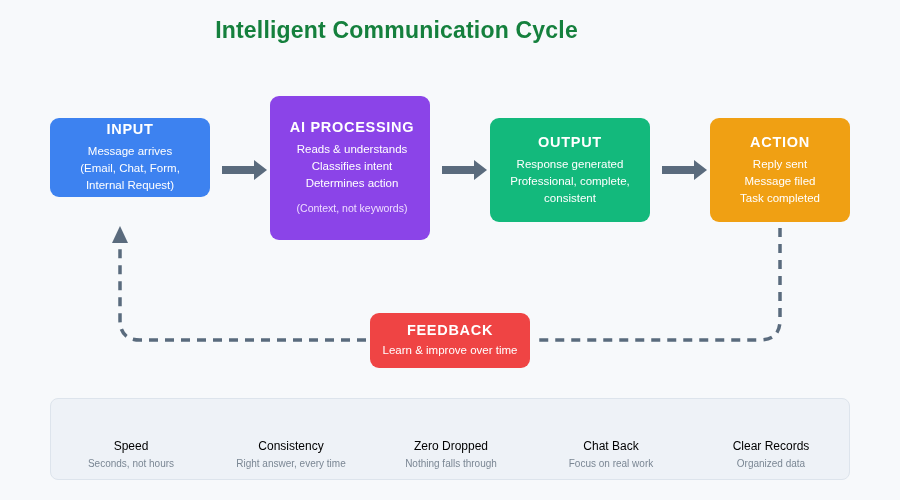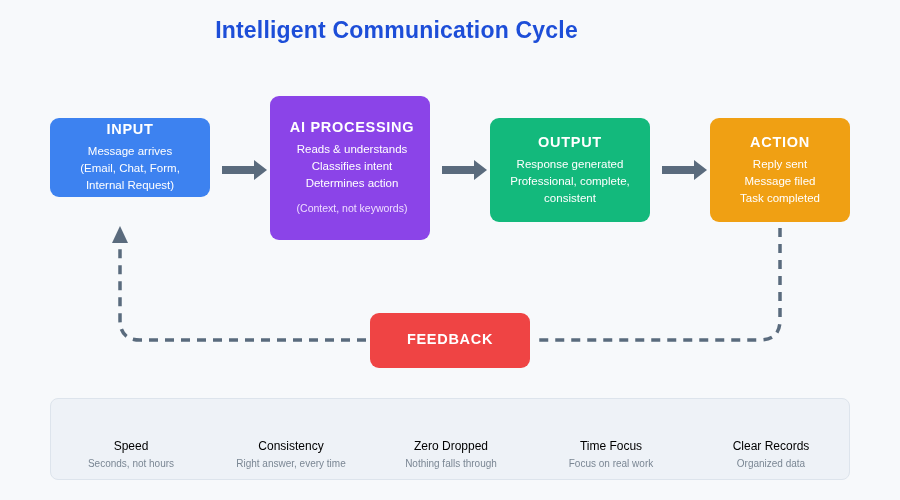--- a/index.html
+++ b/index.html
@@ -19,21 +19,21 @@
     height: 500px;
   }
   .title {
     position: absolute;
     left: 0;
     top: 17px;
     width: 793px;
     text-align: center;
     font-size: 23px;
     font-weight: bold;
-    color: #1d4ed8;
+    color: #15803d;
     letter-spacing: 0.2px;
   }
   .node {
     position: absolute;
     border-radius: 9px;
     box-sizing: border-box;
     display: flex;
     flex-direction: column;
     align-items: center;
     justify-content: center;
@@ -187,38 +187,39 @@
 
   <div class="node" id="node-action" style="background:#f0a013;">
     <div class="node-title">ACTION</div>
     <div class="node-line">Reply sent</div>
     <div class="node-line">Message filed</div>
     <div class="node-line">Task completed</div>
   </div>
 
   <div class="node" id="node-feedback" style="background:#ef4444;">
     <div class="node-title">FEEDBACK</div>
+    <div class="node-line">Learn &amp; improve over time</div>
   </div>
 
   <div id="results-panel">
     <div id="results-row">
       <div class="result-item">
         <div class="result-label">Speed</div>
         <div class="result-sub">Seconds, not hours</div>
       </div>
       <div class="result-item">
         <div class="result-label">Consistency</div>
         <div class="result-sub">Right answer, every time</div>
       </div>
       <div class="result-item">
         <div class="result-label">Zero Dropped</div>
         <div class="result-sub">Nothing falls through</div>
       </div>
       <div class="result-item">
-        <div class="result-label">Time Focus</div>
+        <div class="result-label">Chat Back</div>
         <div class="result-sub">Focus on real work</div>
       </div>
       <div class="result-item">
         <div class="result-label">Clear Records</div>
         <div class="result-sub">Organized data</div>
       </div>
     </div>
   </div>
 
 </div>

